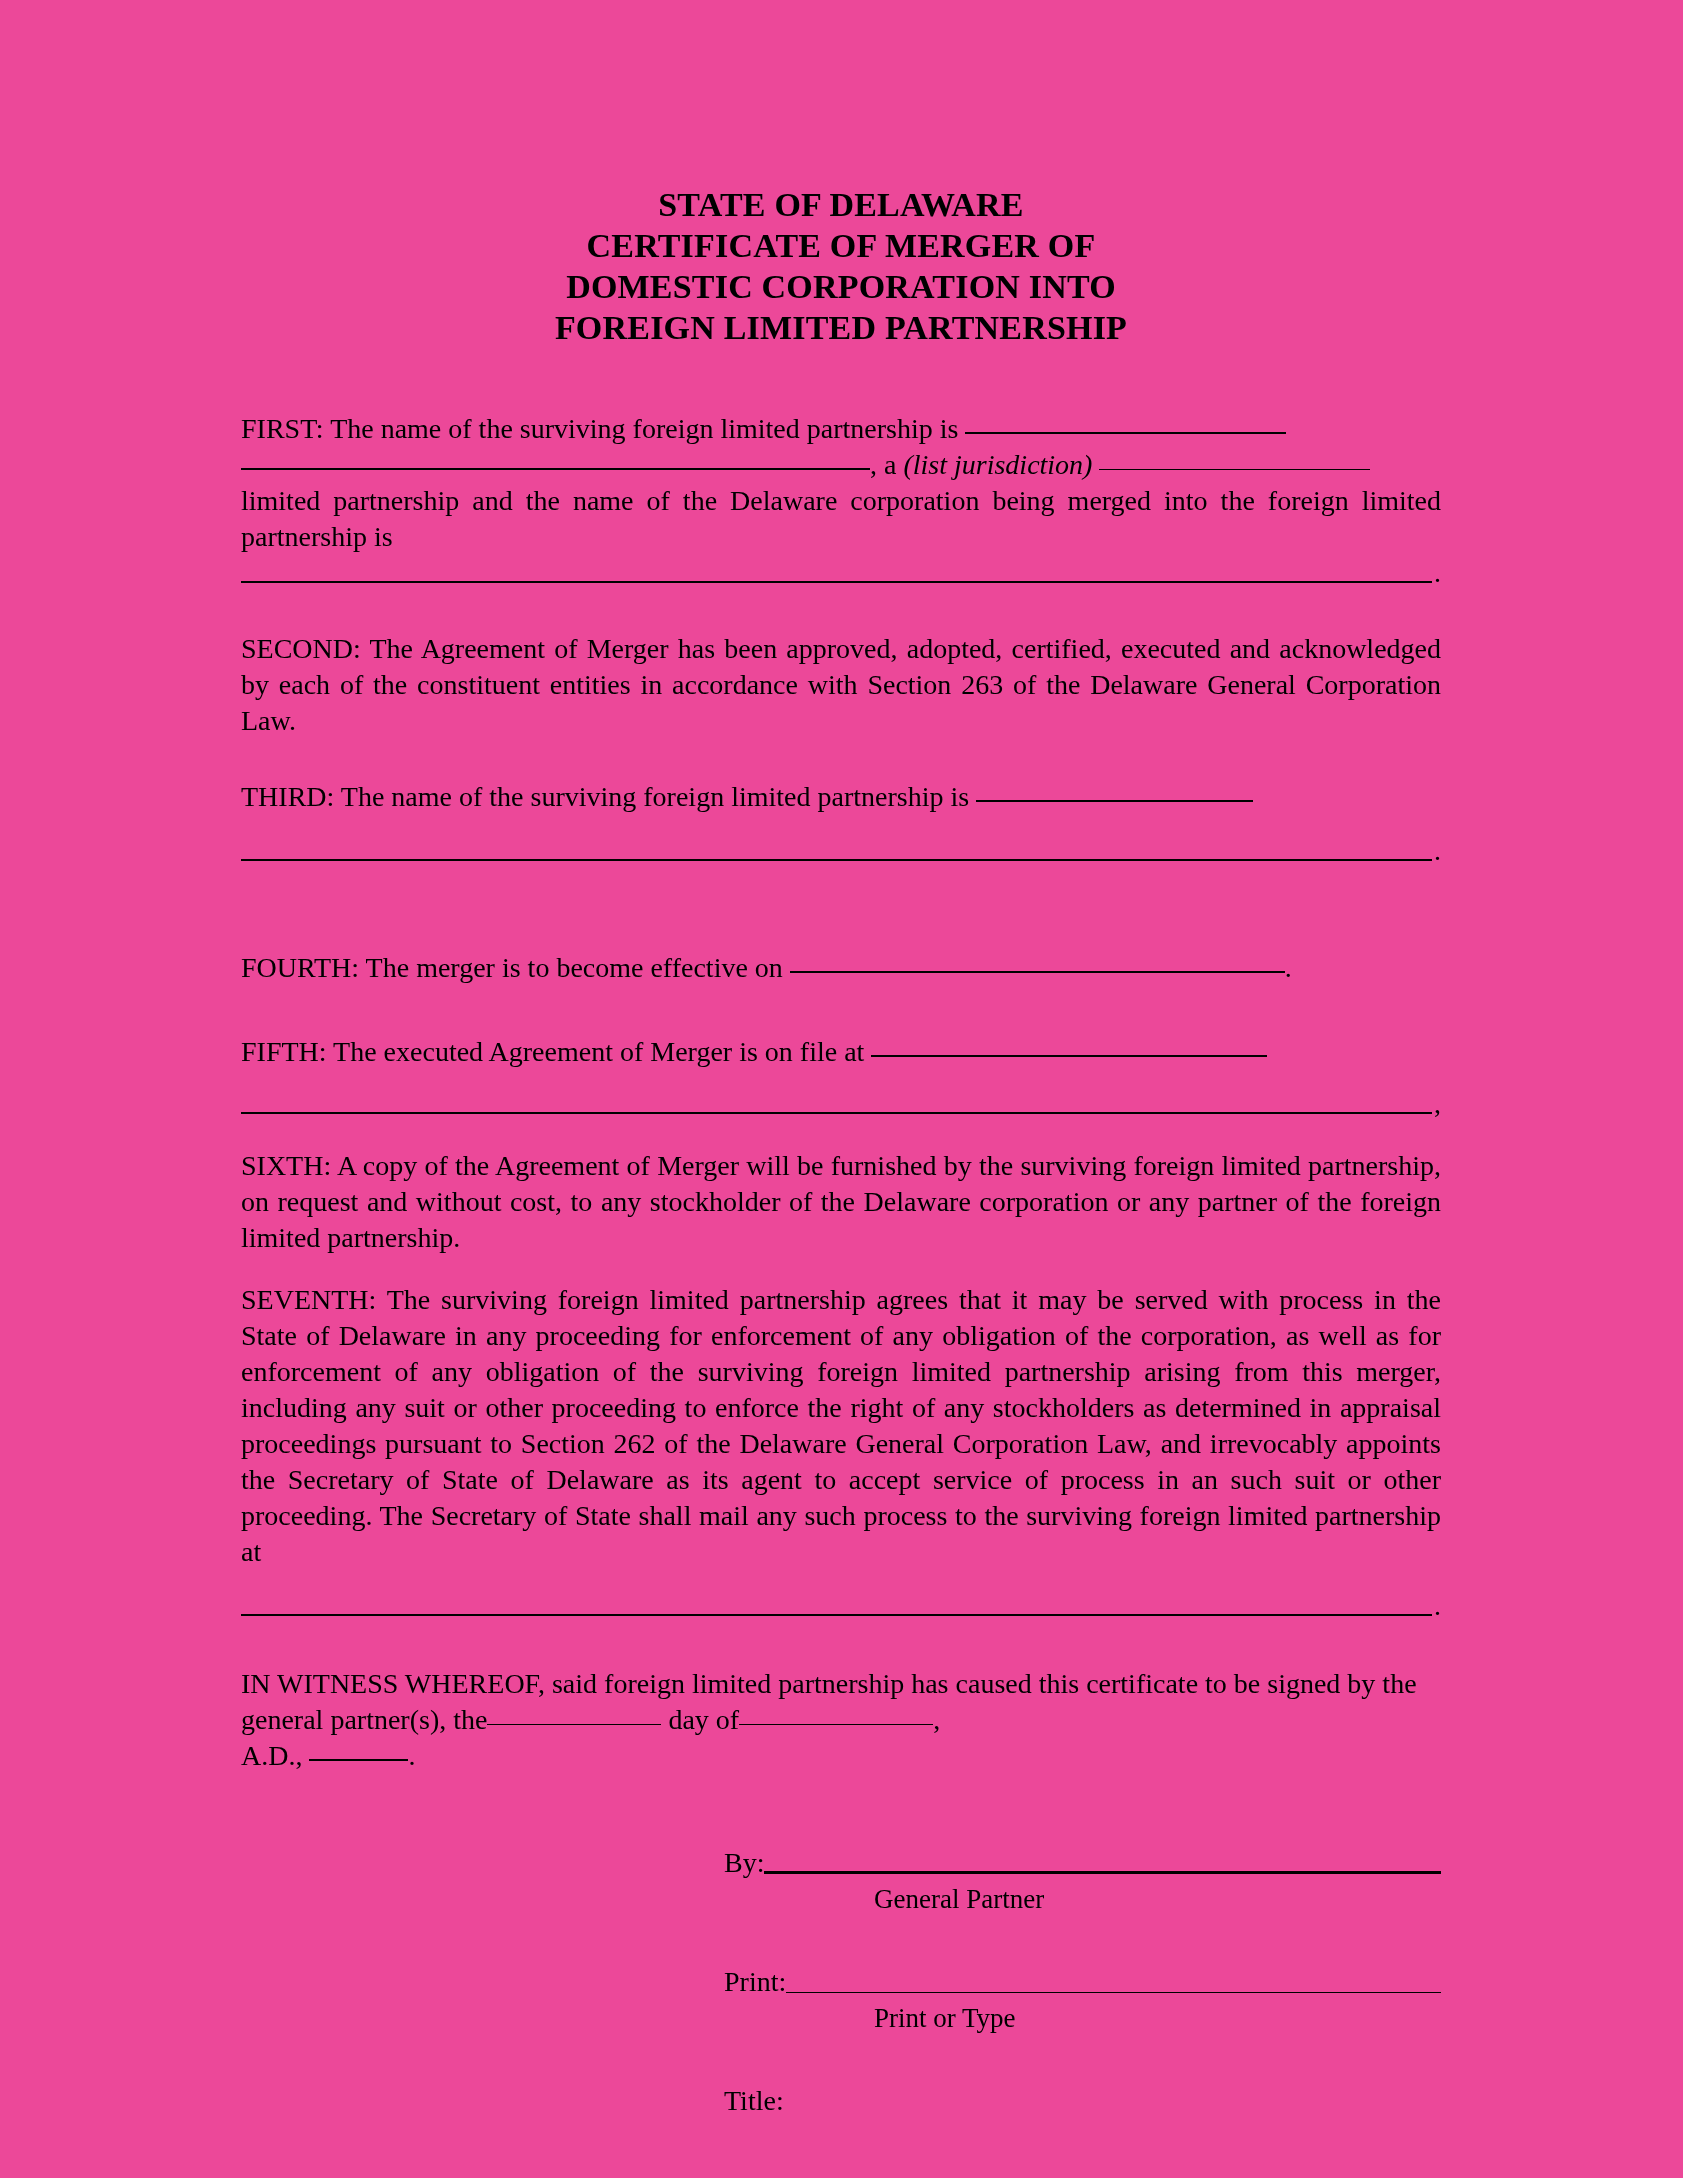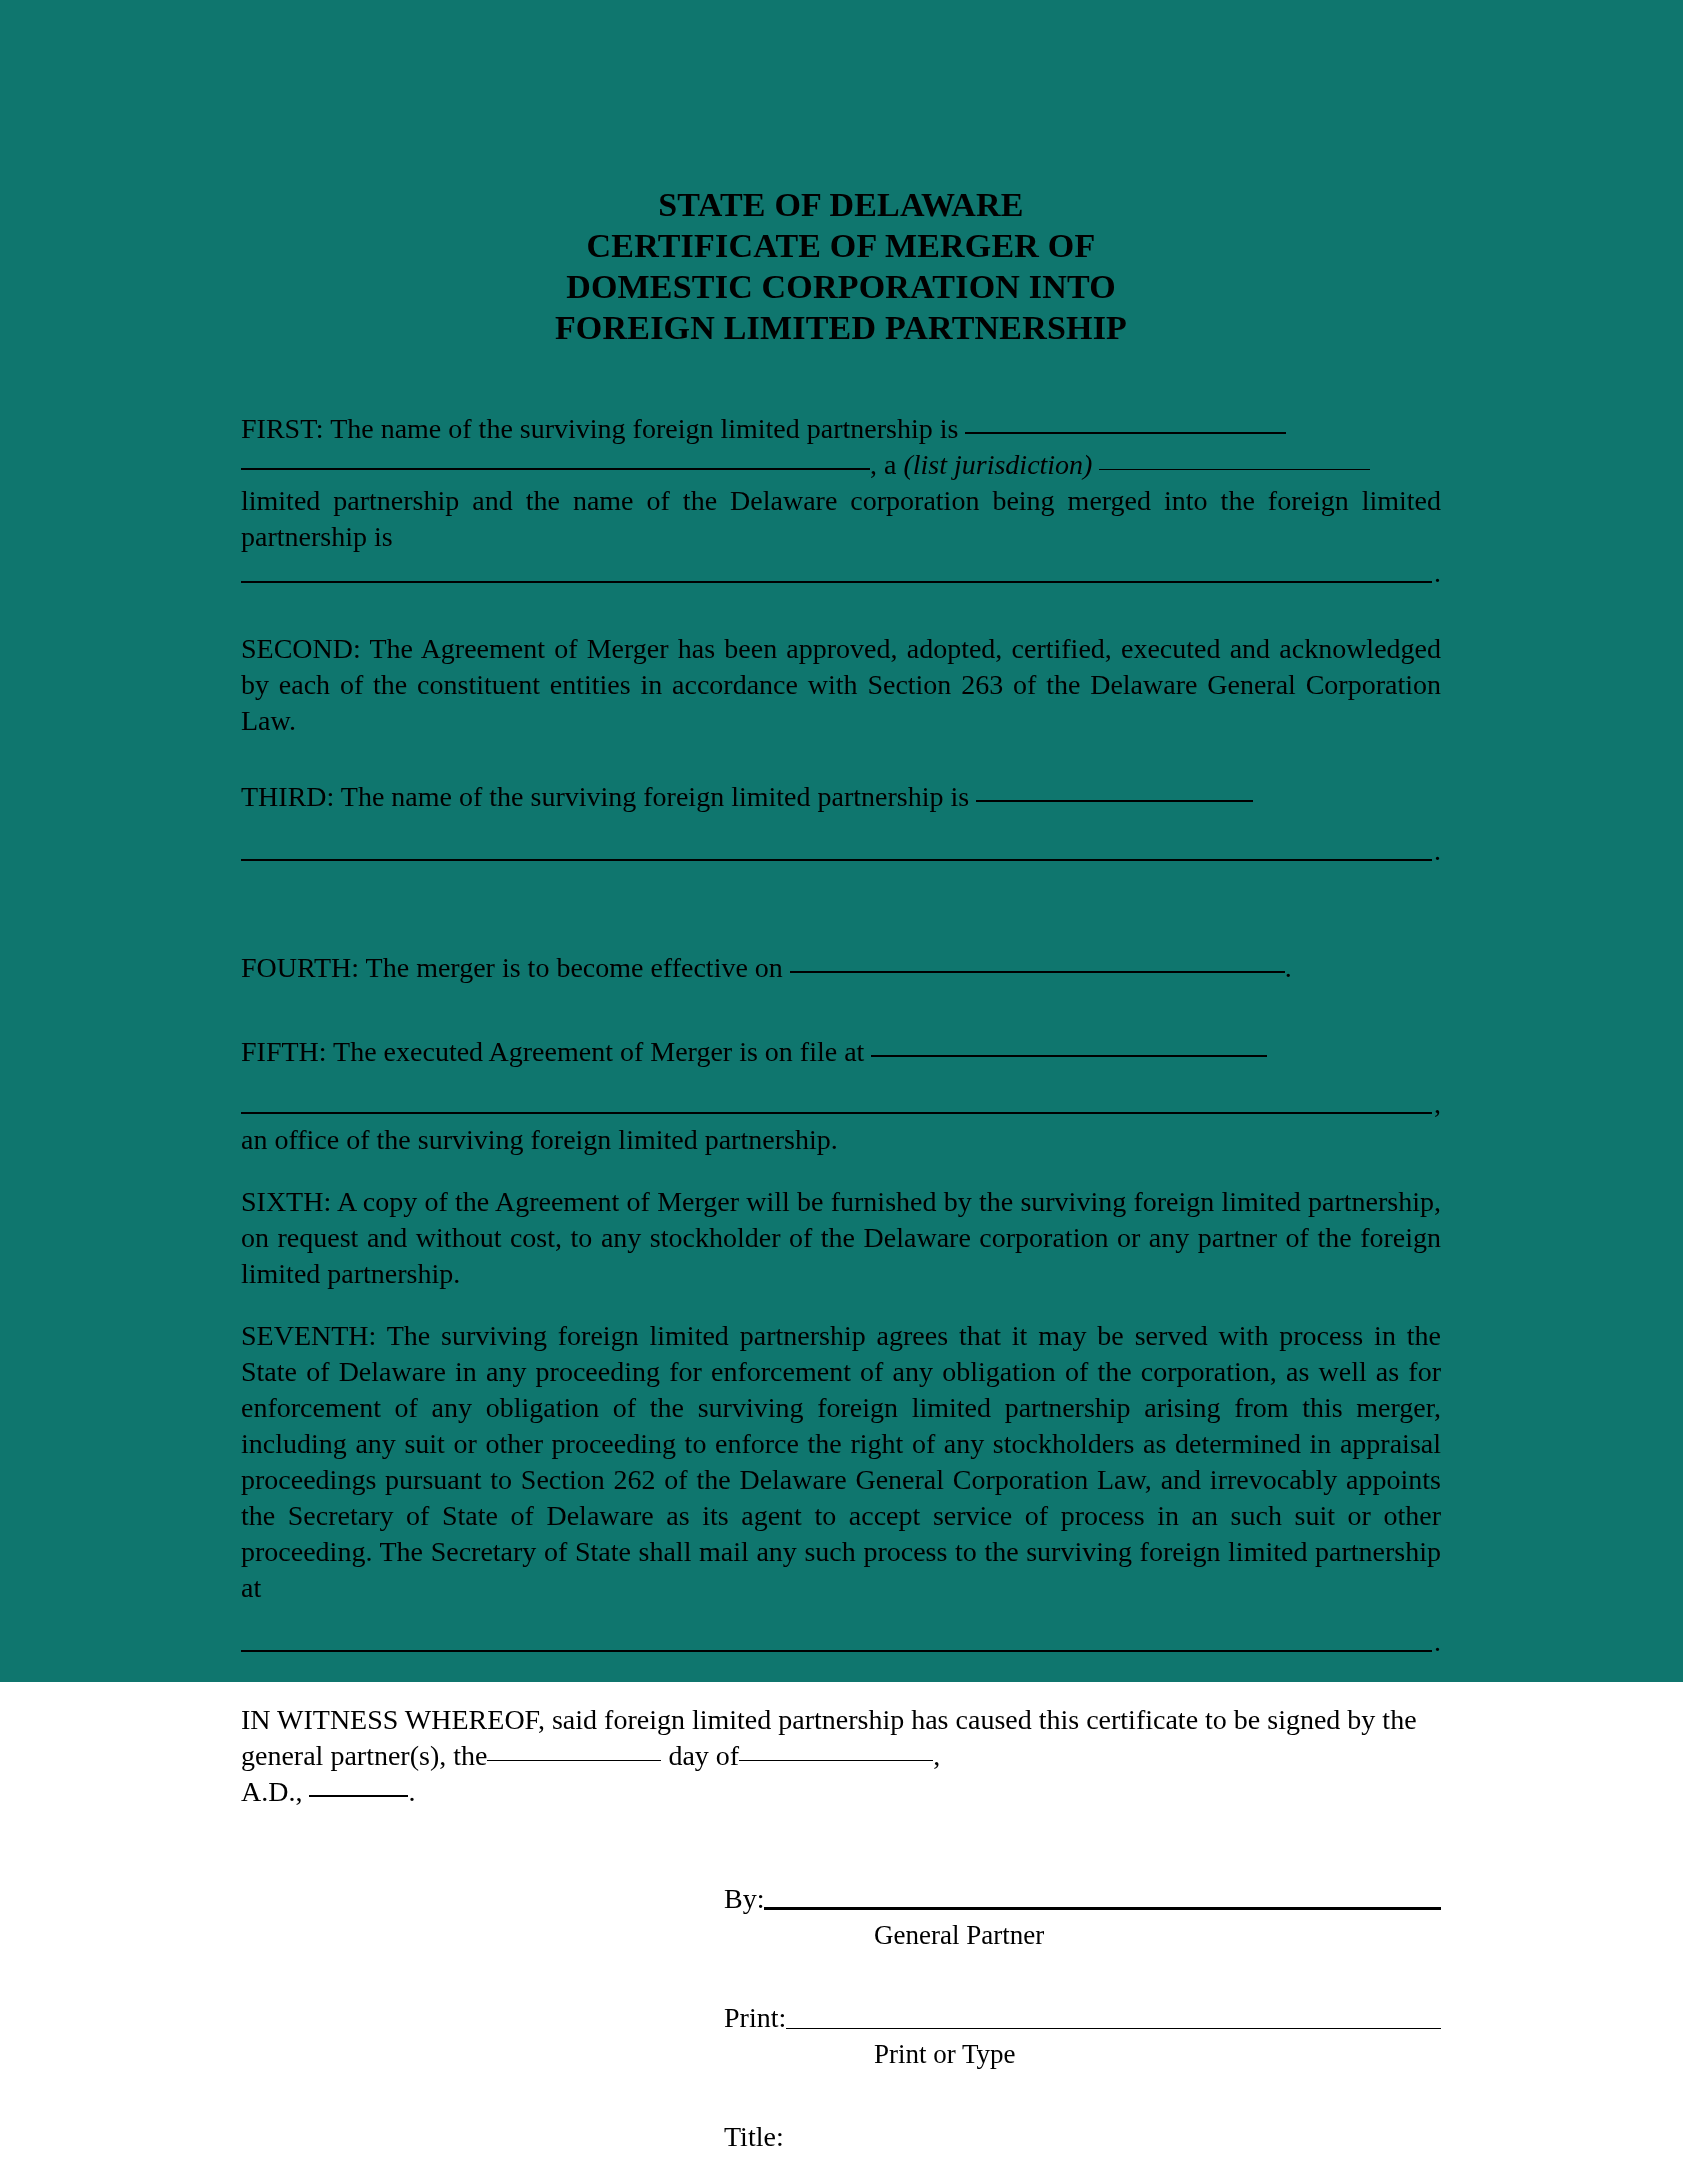--- a/index.html
+++ b/index.html
@@ -13,22 +13,22 @@
     font-family: "Liberation Serif", "DejaVu Serif", serif;
     color: #000000;
     position: relative;
     overflow: hidden;
   }
 
   .page {
     position: absolute;
     left: 0; top: 0;
     width: 1683px;
-    height: 1682px;
-    background: #0f766e;
+    height: 2178px;
+    background: #ec4899;
   }
 
   .content {
     position: absolute;
     left: 241px;
     top: 0;
     width: 1200px;
   }
 
   
@@ -187,21 +187,20 @@
     <div>
       <p class="para" style="text-align:left;">
         <span class="b">FIFTH</span><span>: The executed Agreement of Merger is on file at</span>
         <span class="rule" style="width:396px;"></span>
       </p>
       <div style="height:16px;"></div>
       <div class="rule-row">
         <span class="fill"></span>
         <span class="tail">,</span>
       </div>
-      <p class="para" style="text-align:left;">an office of the surviving foreign limited partnership.</p>
     </div>
 
     <div class="gap-para" style="height:26px;"></div>
 
     <div>
       <p class="para j">
         <span class="b">SIXTH</span><span>: A copy of the Agreement of Merger will be furnished by the surviving foreign limited partnership, on request and without cost, to any stockholder of the Delaware corporation or any partner of the foreign limited partnership.</span>
       </p>
     </div>
 

